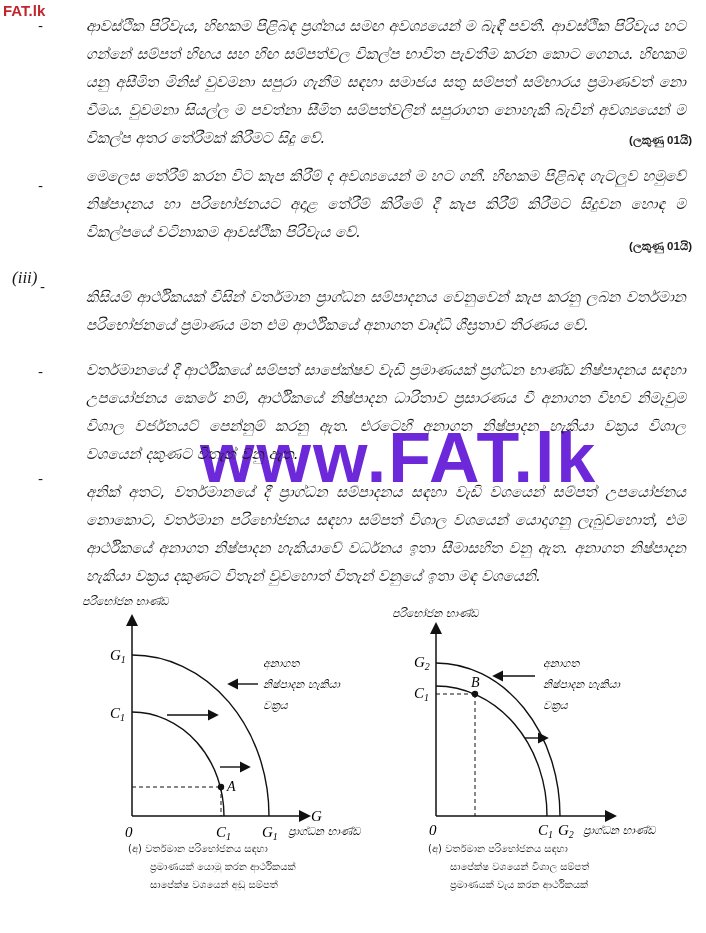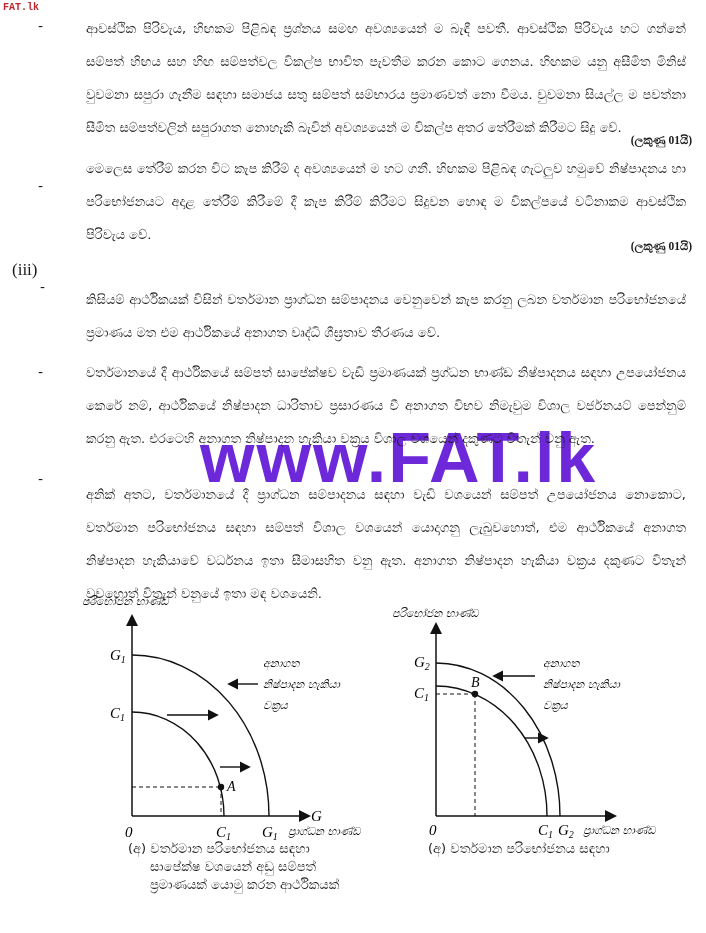--- a/index.html
+++ b/index.html
@@ -1,47 +1,47 @@
 <!DOCTYPE html>
 <html><head>
 <meta charset="utf-8">
 <style>
   html, body { margin:0; padding:0; background:#ffffff; }
   body { width:706px; height:933px; position:relative; overflow:hidden;
          font-family:"DejaVu Sans", sans-serif; color:#1a1a1a; }
-  .brand { position:absolute; left:3px; top:2px; font-family:Liberation Mono, monospace;
-           font-weight:bold; font-size:10px; color:#c0272d; }
+  .brand { position:absolute; left:3px; top:2px; font-family:Liberation Sans, sans-serif;
+           font-weight:bold; font-size:15px; color:#c0272d; }
   .watermark { position:absolute; left:200px; top:418px; font-family:"Liberation Sans", sans-serif;
                font-weight:bold; font-size:70px; color:#6d28d9; letter-spacing:2px; z-index:0; white-space:nowrap; }
-  .para { position:absolute; left:86px; width:600px; font-size:13px; line-height:33px;
-          text-align:justify; z-index:1; }
+  .para { position:absolute; left:86px; width:600px; font-size:15px; line-height:28px;
+          text-align:justify; z-index:1;font-style:italic; }
   .bullet { position:absolute; left:38px; font-size:14px; z-index:1; }
   .label-iii { position:absolute; left:12px; font-family:"Liberation Serif", serif; font-size:17px; z-index:1; }
-  .marks { position:absolute; right:14px; font-family:Liberation Serif, serif; font-size:11.5px; font-weight:bold; z-index:1; }
+  .marks { position:absolute; right:14px; font-family:Liberation Sans, sans-serif; font-size:11.5px; font-weight:bold; z-index:1; }
   .chart { position:absolute;font-style:italic; }
   .chart svg text.serif { font-family:"Liberation Serif", serif; }
   .chart svg text.sin { font-family:"DejaVu Sans", sans-serif; }
-  .caption { position:absolute; font-size:13px; line-height:18px; }
+  .caption { position:absolute; font-size:10px; line-height:18px; }
   .caption .cap-indent { padding-left:22px; display:block; }
 </style>
 </head>
 <body>
 
 <div class="brand">FAT.lk</div>
 <div class="watermark">www.FAT.lk</div>
 
 <span class="bullet" style="top:18px;">-</span>
 <div class="para" style="top:12px;">ආවස්ථික පිරිවැය, හිඟකම පිළිබඳ ප්‍රශ්නය සමඟ අවශ්‍යයෙන් ම බැඳී පවතී. ආවස්ථික පිරිවැය හට ගන්නේ සම්පත් හිඟය සහ හිඟ සම්පත්වල විකල්ප භාවිත පැවතීම කරන කොට ගෙනය. හිඟකම යනු අසීමිත මිනිස් වුවමනා සපුරා ගැනීම සඳහා සමාජය සතු සම්පත් සම්භාරය ප්‍රමාණවත් නො වීමය. වුවමනා සියල්ල ම පවත්නා සීමිත සම්පත්වලින් සපුරාගත නොහැකි බැවින් අවශ්‍යයෙන් ම විකල්ප අතර තේරීමක් කිරීමට සිදු වේ.</div>
 <div class="marks" style="top:134px;">(ලකුණු 01යි)</div>
 
 <span class="bullet" style="top:178px;">-</span>
-<div class="para" style="top:152px;">මෙලෙස තේරීම් කරන විට කැප කිරීම් ද අවශ්‍යයෙන් ම හට ගනී. හිඟකම පිළිබඳ ගැටලුව හමුවේ නිෂ්පාදනය හා පරිභෝජනයට අදාළ තේරීම් කිරීමේ දී කැප කිරීම් කිරීමට සිදුවන හොඳ ම විකල්පයේ වටිනාකම ආවස්ථික පිරිවැය වේ.</div>
+<div class="para" style="top:162px;">මෙලෙස තේරීම් කරන විට කැප කිරීම් ද අවශ්‍යයෙන් ම හට ගනී. හිඟකම පිළිබඳ ගැටලුව හමුවේ නිෂ්පාදනය හා පරිභෝජනයට අදාළ තේරීම් කිරීමේ දී කැප කිරීම් කිරීමට සිදුවන හොඳ ම විකල්පයේ වටිනාකම ආවස්ථික පිරිවැය වේ.</div>
 <div class="marks" style="top:240px;">(ලකුණු 01යි)</div>
 
-<span class="label-iii" style="top:260px;">(iii)</span>
+<span class="label-iii" style="top:268px;font-style:italic;">(iii)</span>
 <span class="bullet" style="top:279px;left:40px;">-</span>
 <div class="para" style="top:283px;">කිසියම් ආර්ථිකයක් විසින් වර්තමාන ප්‍රාග්ධන සම්පාදනය වෙනුවෙන් කැප කරනු ලබන වර්තමාන පරිභෝජනයේ ප්‍රමාණය මත එම ආර්ථිකයේ අනාගත වෘද්ධි ශීඝ්‍රතාව තීරණය වේ.</div>
 
 <span class="bullet" style="top:364px;">-</span>
 <div class="para" style="top:356px;">වර්තමානයේ දී ආර්ථිකයේ සම්පත් සාපේක්ෂව වැඩි ප්‍රමාණයක් ප්‍රග්ධන භාණ්ඩ නිෂ්පාදනය සඳහා උපයෝජනය කෙරේ නම්, ආර්ථිකයේ නිෂ්පාදන ධාරිතාව ප්‍රසාරණය වී අනාගත විභව නිමැවුම විශාල වර්ජනයට් පෙන්නුම් කරනු ඇත. එරටෙහි අනාගත නිෂ්පාදන හැකියා වක්‍රය විශාල වශයෙන් දකුණට විතැන් වනු ඇත.</div>
 
 <span class="bullet" style="top:471px;">-</span>
 <div class="para" style="top:478px;">අනික් අතට, වර්තමානයේ දී ප්‍රාග්ධන සම්පාදනය සඳහා වැඩි වශයෙන් සම්පත් උපයෝජනය නොකොට, වර්තමාන පරිභෝජනය සඳහා සම්පත් විශාල වශයෙන් යොදාගනු ලැබුවහොත්, එම ආර්ථිකයේ අනාගත නිෂ්පාදන හැකියාවේ වර්ධනය ඉතා සීමාසහිත වනු ඇත. අනාගත නිෂ්පාදන හැකියා වක්‍රය දකුණට විතැන් වුවහොත් විතැන් වනුයේ ඉතා මඳ වශයෙනි.</div>
 
 <div class="chart" style="left:70px; top:585px; width:310px; height:260px;">
@@ -77,22 +77,22 @@
     <text class="sin" x="218" y="250" font-size="11">ප්‍රාග්ධන භාණ්ඩ</text>
     <text class="serif" x="241" y="236" font-size="15">G</text>
     <text class="serif" x="157" y="206" font-size="14">A</text>
     <text class="sin" x="193" y="82" font-size="11">අනාගත</text>
     <text class="sin" x="193" y="103" font-size="11">නිෂ්පාදන හැකියා</text>
     <text class="sin" x="193" y="124" font-size="11">වක්‍රය</text>
   </svg>
 </div>
 <div class="caption" style="left:128px; top:840px;">
   <span>(අ) වර්තමාන පරිභෝජනය සඳහා</span>
+  <span class="cap-indent">ප්‍රමාණයක් යොමු කරන ආර්ථිකයක්</span>
   <span class="cap-indent">සාපේක්ෂ වශයෙන් අඩු සම්පත්</span>
-  <span class="cap-indent">ප්‍රමාණයක් යොමු කරන ආර්ථිකයක්</span>
 </div>
 
 <div class="chart" style="left:380px; top:590px; width:310px; height:260px;">
   <svg width="310" height="260" viewBox="0 0 310 260">
     <defs>
       <marker id="ah2" markerWidth="8" markerHeight="8" refX="6" refY="4" orient="auto">
         <path d="M0,0 L8,4 L0,8 Z" fill="#111"></path>
       </marker>
     </defs>
     <line x1="56" y1="226" x2="56" y2="35" stroke="#111" stroke-width="1.5" marker-end="url(#ah2)"></line>
@@ -118,13 +118,15 @@
     <text class="serif" x="178" y="245" font-size="15"><tspan>G</tspan><tspan font-size="10" dy="3">2</tspan></text>
     <text class="sin" x="203" y="244" font-size="11">ප්‍රාග්ධන භාණ්ඩ</text>
     <text class="serif" x="91" y="97" font-size="14">B</text>
     <text class="sin" x="163" y="77" font-size="11">අනාගත</text>
     <text class="sin" x="163" y="98" font-size="11">නිෂ්පාදන හැකියා</text>
     <text class="sin" x="163" y="119" font-size="11">වක්‍රය</text>
   </svg>
 </div>
 <div class="caption" style="left:428px; top:840px;">
   <span>(අ) වර්තමාන පරිභෝජනය සඳහා</span>
+  <span class="cap-indent">සාපේක්ෂ වශයෙන් විශාල සම්පත්</span>
+  <span class="cap-indent">ප්‍රමාණයක් වැය කරන ආර්ථිකයක්</span>
 </div>
 
 </body></html>

